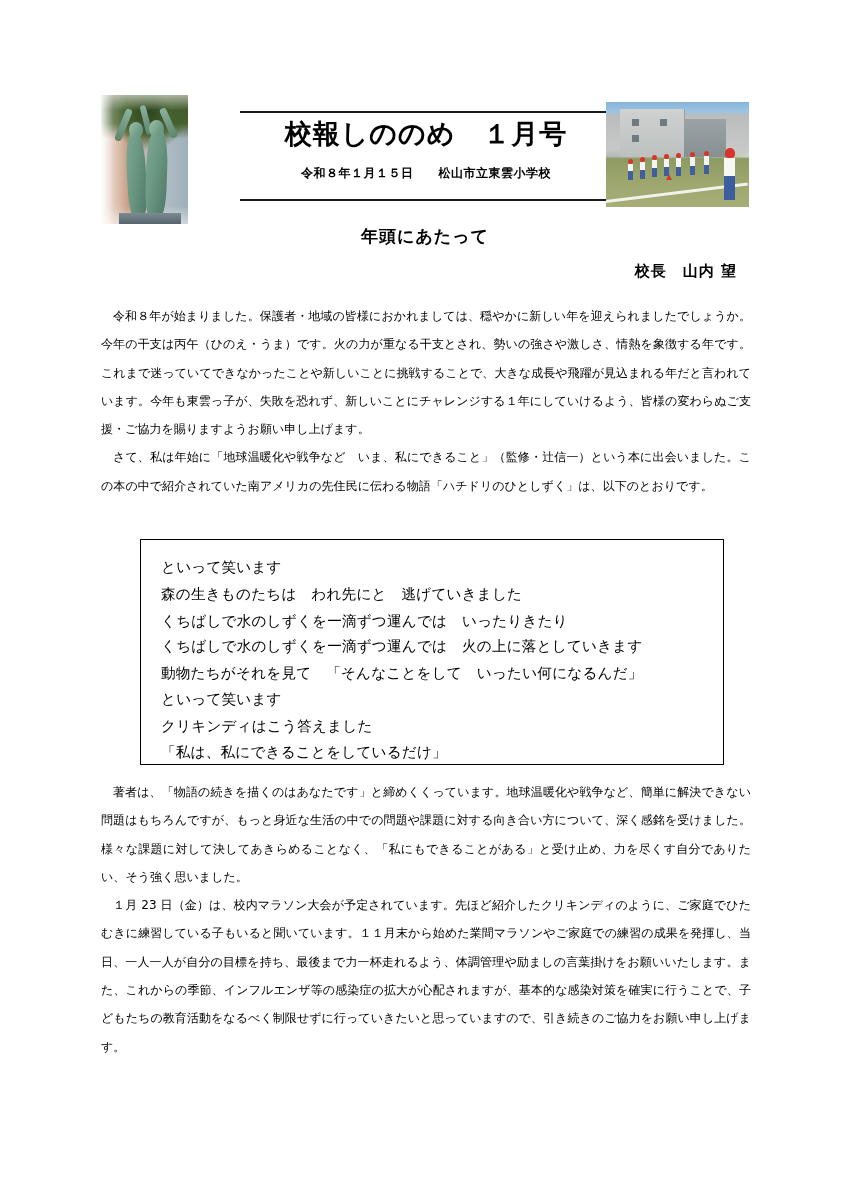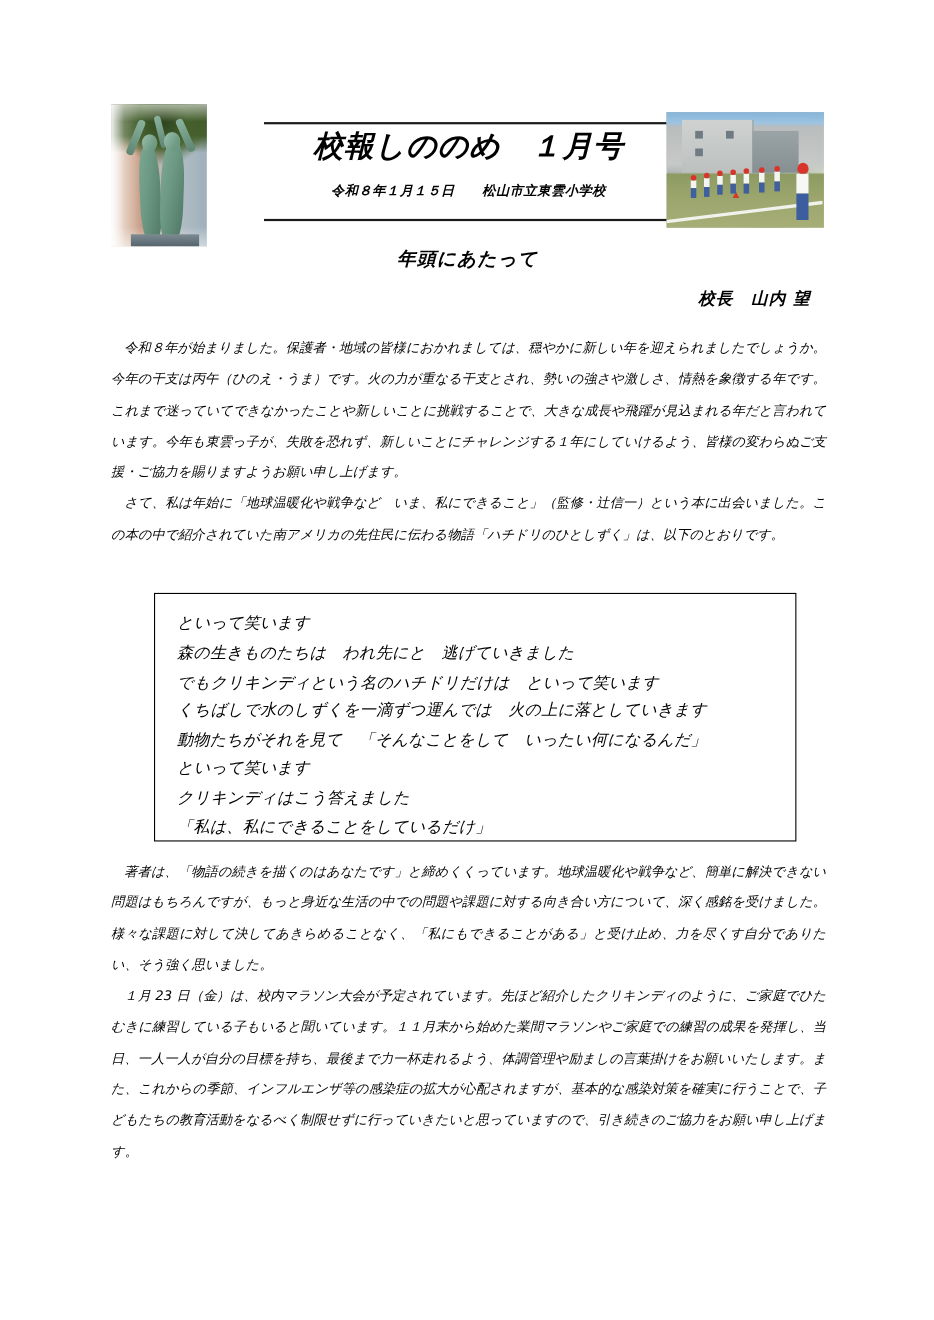--- a/index.html
+++ b/index.html
@@ -14,21 +14,20 @@
     font-family: "DejaVu Sans", "Liberation Sans", sans-serif;
     color: #000000;
     overflow: hidden;
   }
 
   .page {
     position: absolute;
     inset: 0;
     width: 849px;
     height: 912px;
-    font-style: italic;
   }
 
   
   .masthead {
     position: absolute;
     left: 0;
     top: 0;
     width: 849px;
     height: 215px;
   }
@@ -316,21 +315,21 @@
   <div class="byline">校長　山内 望</div>
 
   <div class="body-block body-1">
     <p>令和８年が始まりました。保護者・地域の皆様におかれましては、穏やかに新しい年を迎えられましたでしょうか。今年の干支は丙午（ひのえ・うま）です。火の力が重なる干支とされ、勢いの強さや激しさ、情熱を象徴する年です。これまで迷っていてできなかったことや新しいことに挑戦することで、大きな成長や飛躍が見込まれる年だと言われています。今年も東雲っ子が、失敗を恐れず、新しいことにチャレンジする１年にしていけるよう、皆様の変わらぬご支援・ご協力を賜りますようお願い申し上げます。</p>
     <p>さて、私は年始に「地球温暖化や戦争など　いま、私にできること」（監修・辻信一）という本に出会いました。この本の中で紹介されていた南アメリカの先住民に伝わる物語「ハチドリのひとしずく」は、以下のとおりです。</p>
   </div>
 
   <div class="story-box">
     <div class="story-line">といって笑います</div>
     <div class="story-line">森の生きものたちは　われ先にと　逃げていきました</div>
-    <div class="story-line">でもクリキンディという名のハチドリだけは　といって笑います</div>
+    <div class="story-line">くちばしで水のしずくを一滴ずつ運んでは　いったりきたり</div>
     <div class="story-line tight">くちばしで水のしずくを一滴ずつ運んでは　火の上に落としていきます</div>
     <div class="story-line gap-top">動物たちがそれを見て　「そんなことをして　いったい何になるんだ」</div>
     <div class="story-line tight">といって笑います</div>
     <div class="story-line gap-top">クリキンディはこう答えました</div>
     <div class="story-line tight">「私は、私にできることをしているだけ」</div>
   </div>
 
   <div class="body-block body-2">
     <p>著者は、「物語の続きを描くのはあなたです」と締めくくっています。地球温暖化や戦争など、簡単に解決できない問題はもちろんですが、もっと身近な生活の中での問題や課題に対する向き合い方について、深く感銘を受けました。様々な課題に対して決してあきらめることなく、「私にもできることがある」と受け止め、力を尽くす自分でありたい、そう強く思いました。</p>
     <p>１月 23 日（金）は、校内マラソン大会が予定されています。先ほど紹介したクリキンディのように、ご家庭でひたむきに練習している子もいると聞いています。１１月末から始めた業間マラソンやご家庭での練習の成果を発揮し、当日、一人一人が自分の目標を持ち、最後まで力一杯走れるよう、体調管理や励ましの言葉掛けをお願いいたします。また、これからの季節、インフルエンザ等の感染症の拡大が心配されますが、基本的な感染対策を確実に行うことで、子どもたちの教育活動をなるべく制限せずに行っていきたいと思っていますので、引き続きのご協力をお願い申し上げます。</p>

